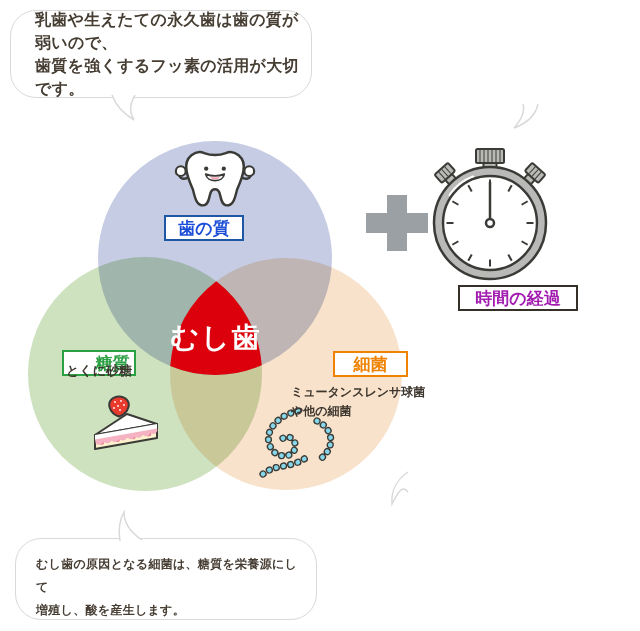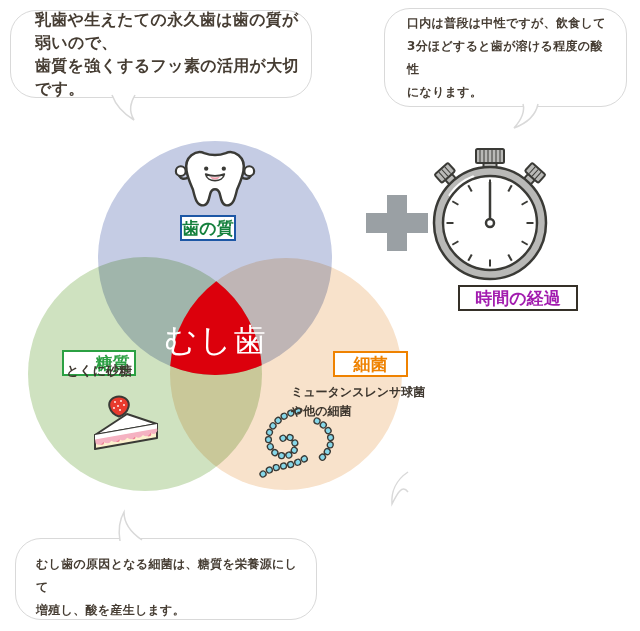--- a/index.html
+++ b/index.html
@@ -10,21 +10,21 @@
   .bubble{position:absolute;background:#fff;border:1.5px solid #d9d9d9;border-radius:26px;
           color:#463d33;font-weight:700;display:flex;align-items:center;box-sizing:border-box;}
   .bubble .txt{white-space:pre-line;letter-spacing:.3px;}
   .tail{position:absolute;overflow:visible;}
   
   #venn-circles{position:absolute;left:0;top:0;width:640px;height:631px;isolation:isolate;}
   .vc{position:absolute;border-radius:50%;mix-blend-mode:multiply;}
   .tag{position:absolute;background:#fff;border:2px solid;font-weight:700;font-size:17px;
        display:flex;align-items:center;justify-content:center;box-sizing:border-box;line-height:1;}
   .sub{position:absolute;color:#3d362e;font-weight:700;white-space:pre-line;}
-  .center-label{position:absolute;color:#fff;font-weight:400;font-size:32px;letter-spacing:2px;
+  .center-label{position:absolute;color:#fff;font-weight:700;font-size:28px;letter-spacing:2px;
                 text-align:center;}
   svg{display:block;}
 </style>
 </head>
 <body>
 
 <div id="stage">
 
   <div id="venn-circles">
     <div class="vc" style="left:98px;top:141px;width:234px;height:234px;background:#c5cce4;"></div>
@@ -83,21 +83,21 @@
         <path d="M7,68 C21,57 35,63 51,51"></path>
       </g>
       <g stroke="#86d7e9" stroke-width="4.6">
         <path d="M42,5 C22,9 6,26 15,42 C21,53 37,52 39,42 C41,33 31,27 25,34"></path>
         <path d="M61,15 C78,23 80,42 63,54"></path>
         <path d="M7,68 C21,57 35,63 51,51"></path>
       </g>
     </g>
   </svg>
 
-  <div class="tag" style="left:180px;top:215px;width:56px;height:26px;border-color:#1d57a5;color:#15803d;">
+  <div class="tag" style="left:164px;top:215px;width:80px;height:26px;border-color:#1d57a5;color:#1d4ed8;">
     <span>歯の質</span>
   </div>
   <div class="tag" style="left:62px;top:350px;width:74px;height:26px;border-color:#2ba043;color:#2ba043;padding-left:27px;">
     <span>糖質</span>
   </div>
   <div class="sub" style="left:62px;top:362px;width:74px;text-align:center;font-size:13px;">とくに砂糖</div>
   <div class="tag" style="left:292px;top:351px;width:75px;height:26px;border-color:#ef8200;color:#ef8200;margin-left:41px;">
     <span>細菌</span>
   </div>
   <div class="sub" style="left:291px;top:383px;width:150px;font-size:12px;line-height:19px;">ミュータンスレンサ球菌
@@ -157,25 +157,20 @@
   </div>
 
   <div class="bubble" style="left:10px;top:10px;width:302px;height:88px;padding:0 12px 0 24px;font-size:16px;line-height:23px;">
     <span class="txt">乳歯や生えたての永久歯は歯の質が弱いので、
 歯質を強くするフッ素の活用が大切です。</span>
   </div>
   <svg class="tail" style="left:106px;top:95px;" width="44" height="28" viewBox="0 0 44 28">
     <path d="M6,0 C10,11 18,19 28,25 C22,15 25,7 29,0" fill="#fff" stroke="#d9d9d9" stroke-width="1.5"></path>
   </svg>
 
-  <div class="bubble" style="left:384px;top:8px;width:243px;height:99px;padding:0 12px 0 22px;font-size:12px;line-height:23px;">
-    <span class="txt">口内は普段は中性ですが、飲食して
-3分ほどすると歯が溶ける程度の酸性
-になります。</span>
-  </div>
   <svg class="tail" style="left:508px;top:104px;" width="40" height="26" viewBox="0 0 40 26">
     <path d="M30,0 C28,10 22,18 6,24 C14,15 17,7 15,0" fill="#fff" stroke="#d9d9d9" stroke-width="1.5"></path>
   </svg>
 
   <svg class="tail" style="left:388px;top:470px;" width="20" height="36" viewBox="0 0 20 36">
     <path d="M20,2 C8,10 3,22 4,34 C9,24 14,14 20,22" fill="#fff" stroke="#d9d9d9" stroke-width="1.5"></path>
   </svg>
 
   <div class="bubble" style="left:15px;top:538px;width:302px;height:82px;padding:16px 12px 0 20px;font-size:12px;line-height:23px;">
     <span class="txt">むし歯の原因となる細菌は、糖質を栄養源にして

